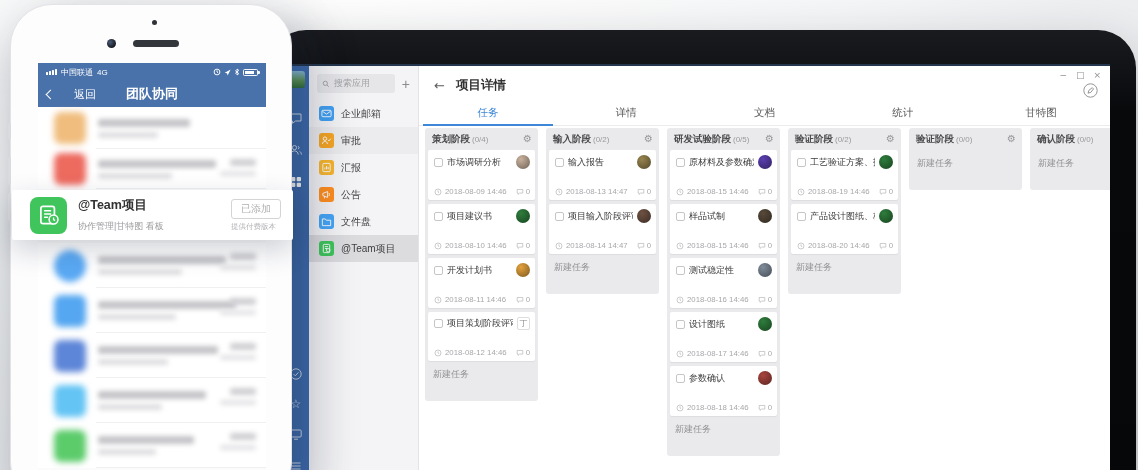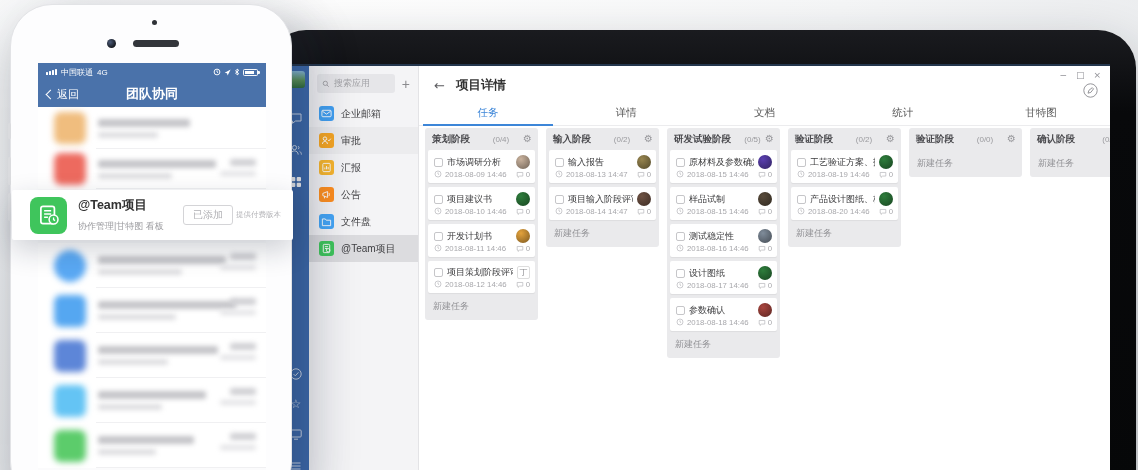--- a/index.html
+++ b/index.html
@@ -57,34 +57,34 @@
   .tab.active::after{content:"";position:absolute;left:4px;right:4px;bottom:-1px;height:2px;background:#3d86d8;}
 
   .filter-row{height:29px;display:flex;align-items:center;justify-content:space-between;padding:0 10px 0 6px;}
   .drop{display:flex;align-items:center;gap:5px;border:1px solid #dcdcdf;background:#fbfbfc;border-radius:2px;
     font-size:9px;color:#8a8a8e;padding:3px 6px;cursor:pointer;}
   .drop.plain{border:none;background:none;}
   .caret{width:5px;height:5px;border-left:1px solid #a9a9ad;border-bottom:1px solid #a9a9ad;transform:rotate(-45deg) translateY(-1px);}
   .filter-right{display:flex;align-items:center;gap:8px;}
 
   .board{flex:1;display:flex;gap:8px;align-items:flex-start;padding:2px 0 0 6px;overflow:hidden;}
-  .column{width:113px;flex:none;background:#eaeaec;border-radius:3px;padding-bottom:0;}
+  .column{width:113px;flex:none;background:#eaeaec;border-radius:3px;padding-bottom:13px;}
   .col-head{display:flex;align-items:center;height:22px;padding:0 6px 0 7px;}
   .col-title{font-size:9.5px;font-weight:bold;color:#48484c;white-space:nowrap;}
-  .col-count{font-size:8px;color:#9a9a9e;margin-left:9px;flex:1;text-align:center;}
+  .col-count{font-size:8px;color:#9a9a9e;margin-left:2px;flex:1;}
   .col-gear{font-size:10px;line-height:10px;color:#98989c;font-family:"DejaVu Sans",sans-serif;cursor:pointer;}
   .cards{padding:0 3px;display:flex;flex-direction:column;gap:4px;}
   .card{background:#fff;border-radius:2px;padding:5px 5px 4px 6px;box-shadow:0 1px 1px rgba(0,0,0,.06);cursor:pointer;}
   .card-top{display:flex;align-items:center;gap:4px;}
   .cb{width:9px;height:9px;border:1px solid #c6c6c9;border-radius:2px;flex:none;background:#fff;}
   .card-title{font-size:9px;color:#3a3a3c;flex:1;white-space:nowrap;overflow:hidden;}
   .avatar{width:14px;height:14px;border-radius:50%;flex:none;}
   .avatar.letter{border-radius:2px;border:1px solid #ddd;display:flex;align-items:center;justify-content:center;
     font-size:8px;color:#8a8a8e;width:13px;height:13px;}
-  .card-meta{display:flex;align-items:flex-start;gap:3px;margin-top:1px;font-size:7.8px;color:#a8a8ac;}
+  .card-meta{display:flex;align-items:flex-end;gap:3px;margin-top:18px;font-size:7.8px;color:#a8a8ac;}
   .mi{width:8px;height:8px;flex:none;}
   .mi *{fill:none;stroke:#b2b2b6;stroke-width:1;}
   .meta-right{margin-left:auto;display:flex;align-items:center;gap:2px;}
   .new-task{font-size:9px;color:#8f8f93;padding:7px 8px;cursor:pointer;}
 
   
   .phone{position:absolute;left:10px;top:4px;width:282px;height:500px;background:#fdfdfe;border:1px solid #e2e3e6;
     border-radius:42px;z-index:3;box-shadow:0 22px 55px rgba(25,35,55,.28),26px 12px 48px rgba(25,35,55,.14);}
   .sensor-dot{position:absolute;left:141px;top:15px;width:5px;height:5px;border-radius:50%;background:#2f3237;}
   .cam{position:absolute;left:96px;top:34px;width:9px;height:9px;border-radius:50%;
@@ -100,21 +100,21 @@
   .st-time{position:absolute;left:0;right:0;text-align:center;font-size:8.5px;font-weight:bold;}
   .st-right{margin-left:auto;display:flex;align-items:center;gap:3px;z-index:1;}
   .st-right svg{display:block;}
   .st-right svg *{stroke:#fff;fill:none;stroke-width:1.2;}
   .st-right svg .f{fill:#fff;stroke:none;}
   .batt{width:15px;height:7px;border:1px solid rgba(255,255,255,.95);border-radius:1.5px;position:relative;padding:1px;}
   .batt::after{content:"";position:absolute;right:-3px;top:1.5px;width:2px;height:3px;background:rgba(255,255,255,.95);border-radius:0 1px 1px 0;}
   .batt i{display:block;height:100%;width:85%;background:#fff;}
   .nav-bar{height:26px;background:#4a72aa;position:relative;display:flex;align-items:center;justify-content:center;}
   .nav-title{color:#fff;font-size:13px;font-weight:bold;}
-  .nav-back{position:absolute;left:9px;display:flex;align-items:center;gap:3px;color:#fff;font-size:11px;cursor:pointer;}
+  .nav-back{position:absolute;left:9px;display:flex;align-items:center;gap:20px;color:#fff;font-size:11px;cursor:pointer;}
   .chev{width:7px;height:7px;border-left:1.6px solid #fff;border-bottom:1.6px solid #fff;transform:rotate(45deg);}
 
   .phone-list{background:#fbfbfc;}
   .p-row{height:45px;background:#fff;display:flex;align-items:center;padding-left:16px;position:relative;}
   .p-row::after{content:"";position:absolute;left:58px;right:0;bottom:0;height:1px;background:#f0f0f2;}
   .p-row.r0{height:42px;}
   .p-row.r1{height:40px;}
   .p-icon{width:32px;height:32px;border-radius:7px;flex:none;filter:blur(3px);}
   .p-icon.circle{border-radius:50%;}
   .p-lines{display:flex;flex-direction:column;gap:5px;margin-left:12px;flex:1;}
@@ -126,21 +126,21 @@
   .p-spacer{height:54px;}
 
   
   .featured{position:absolute;left:12px;top:190px;width:281px;height:50px;background:#fff;z-index:6;border-radius:2px;
     box-shadow:0 10px 28px rgba(20,30,50,.2);display:flex;align-items:center;padding:0 12px 0 18px;}
   .f-icon{width:37px;height:37px;border-radius:8px;background:#3fc55c;flex:none;display:flex;align-items:center;justify-content:center;}
   .f-icon svg{width:26px;height:26px;}
   .f-text{margin-left:11px;flex:1;min-width:0;}
   .f-title{font-size:12.5px;font-weight:bold;color:#333;}
   .f-sub{font-size:9px;color:#9b9b9f;margin-top:6px;white-space:nowrap;}
-  .f-action{display:flex;align-items:center;gap:3px;}
+  .f-action{display:flex;flex-direction:column;align-items:flex-start;gap:3px;}
   .f-btn{border:1px solid #d4d4d7;border-radius:3px;color:#b0b0b4;font-size:10px;padding:2px 9px;background:#fff;cursor:pointer;}
   .f-note{font-size:7.5px;color:#b3b3b7;}
 </style>
 </head>
 <body>
 
 <div class="stage">
 
   <div class="tablet">
     <div class="screen">

